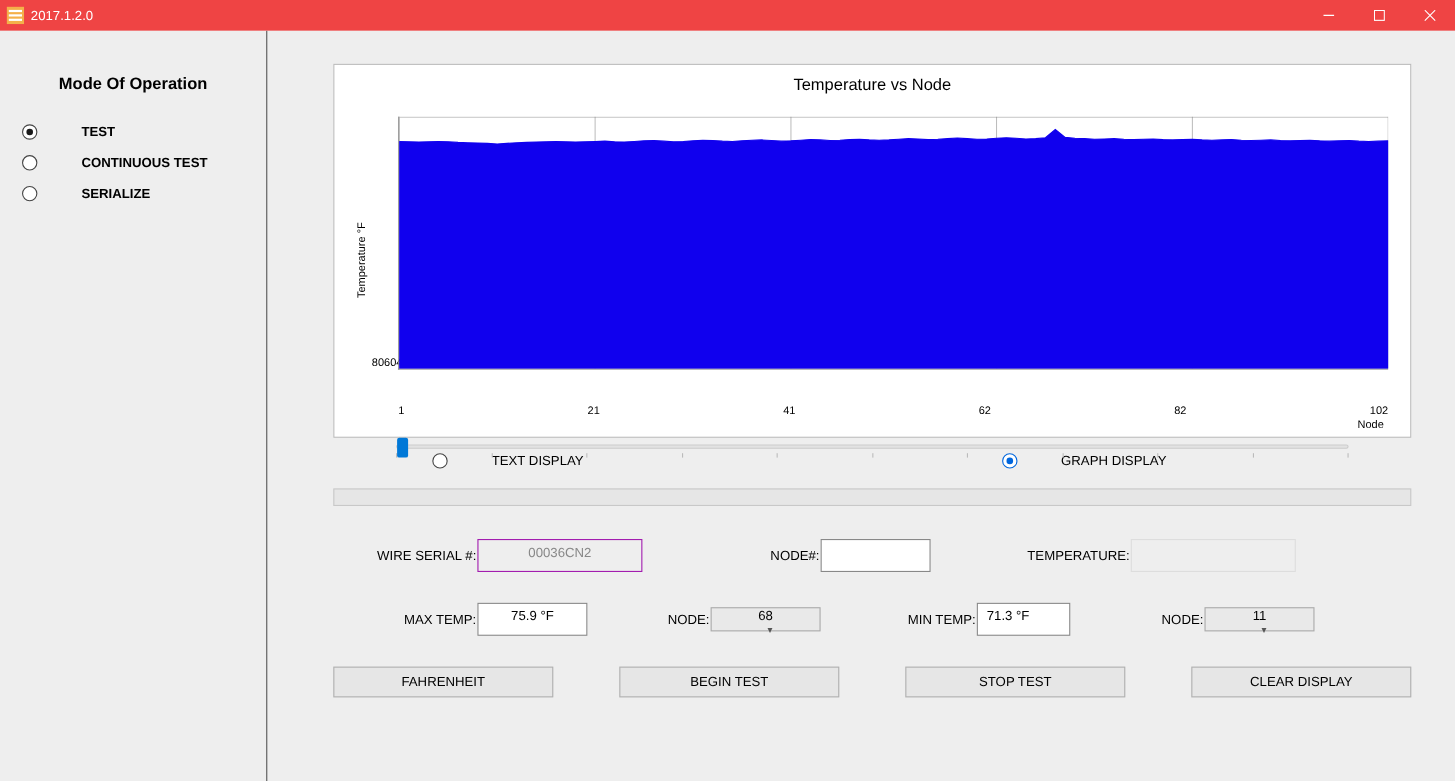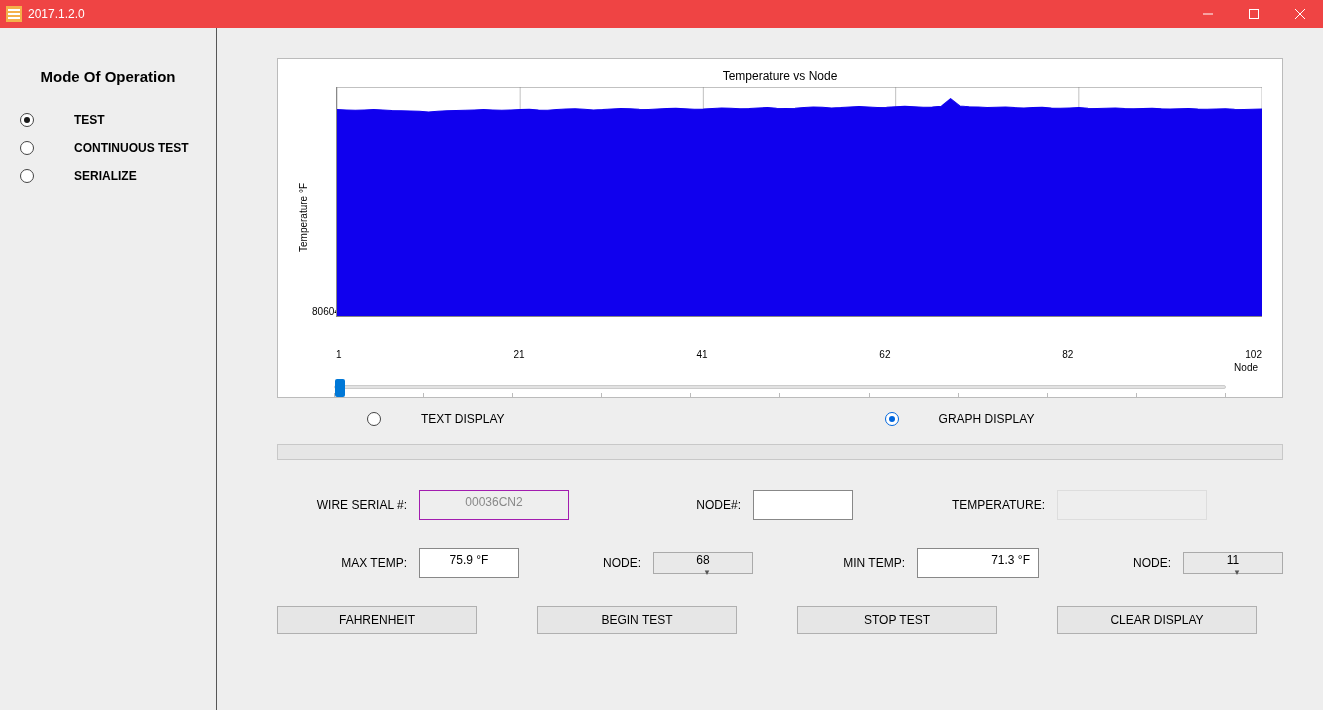--- a/index.html
+++ b/index.html
@@ -87,22 +87,22 @@
   }
   .chart-panel {
     border: 1px solid #bbb;
     background: #fff;
     padding: 10px 20px 18px 20px;
     height: 340px;
     position: relative;
   }
   .chart-title {
     text-align: center;
-    font-size: 12px;
-    margin-bottom: 4px;
+    font-size: 15px;
+    margin-bottom: 20px;
   }
   .chart-body {
     display: flex;
     height: 260px;
   }
   .y-axis-label {
     writing-mode: vertical-rl;
     transform: rotate(180deg);
     font-size: 10px;
     text-align: center;
@@ -181,21 +181,21 @@
   .progress-panel {
     height: 16px;
     background: #e6e6e6;
     border: 1px solid #c8c8c8;
     margin-bottom: 30px;
   }
   .fields-row {
     display: flex;
     align-items: center;
     margin-bottom: 28px;
-    gap: 12px;
+    gap: 1px;
   }
   .lbl { font-size: 12px; text-align: right; }
   .textbox {
     background: #fff;
     border: 1px solid #888;
     height: 30px;
     padding: 4px 8px;
     font-size: 12px;
   }
   .textbox.ro {
@@ -367,21 +367,21 @@
       <span class="lbl" style="width:130px">MAX TEMP:</span>
       <div class="textbox" style="width:100px;text-align:center">75.9 °F</div>
 
       <span class="lbl" style="width:110px">NODE:</span>
       <div class="selectbox" style="width:100px">
         <span>68</span>
         <span class="chev">▾</span>
       </div>
 
       <span class="lbl" style="width:140px">MIN TEMP:</span>
-      <div class="textbox" style="width:122px;text-align:right">71.3 °F</div>
+      <div class="textbox" style="width:85px;text-align:left">71.3 °F</div>
 
       <span class="lbl" style="width:120px">NODE:</span>
       <div class="selectbox" style="width:100px">
         <span>11</span>
         <span class="chev">▾</span>
       </div>
     </div>
 
     <div class="btn-row">
       <div class="btn">FAHRENHEIT</div>

